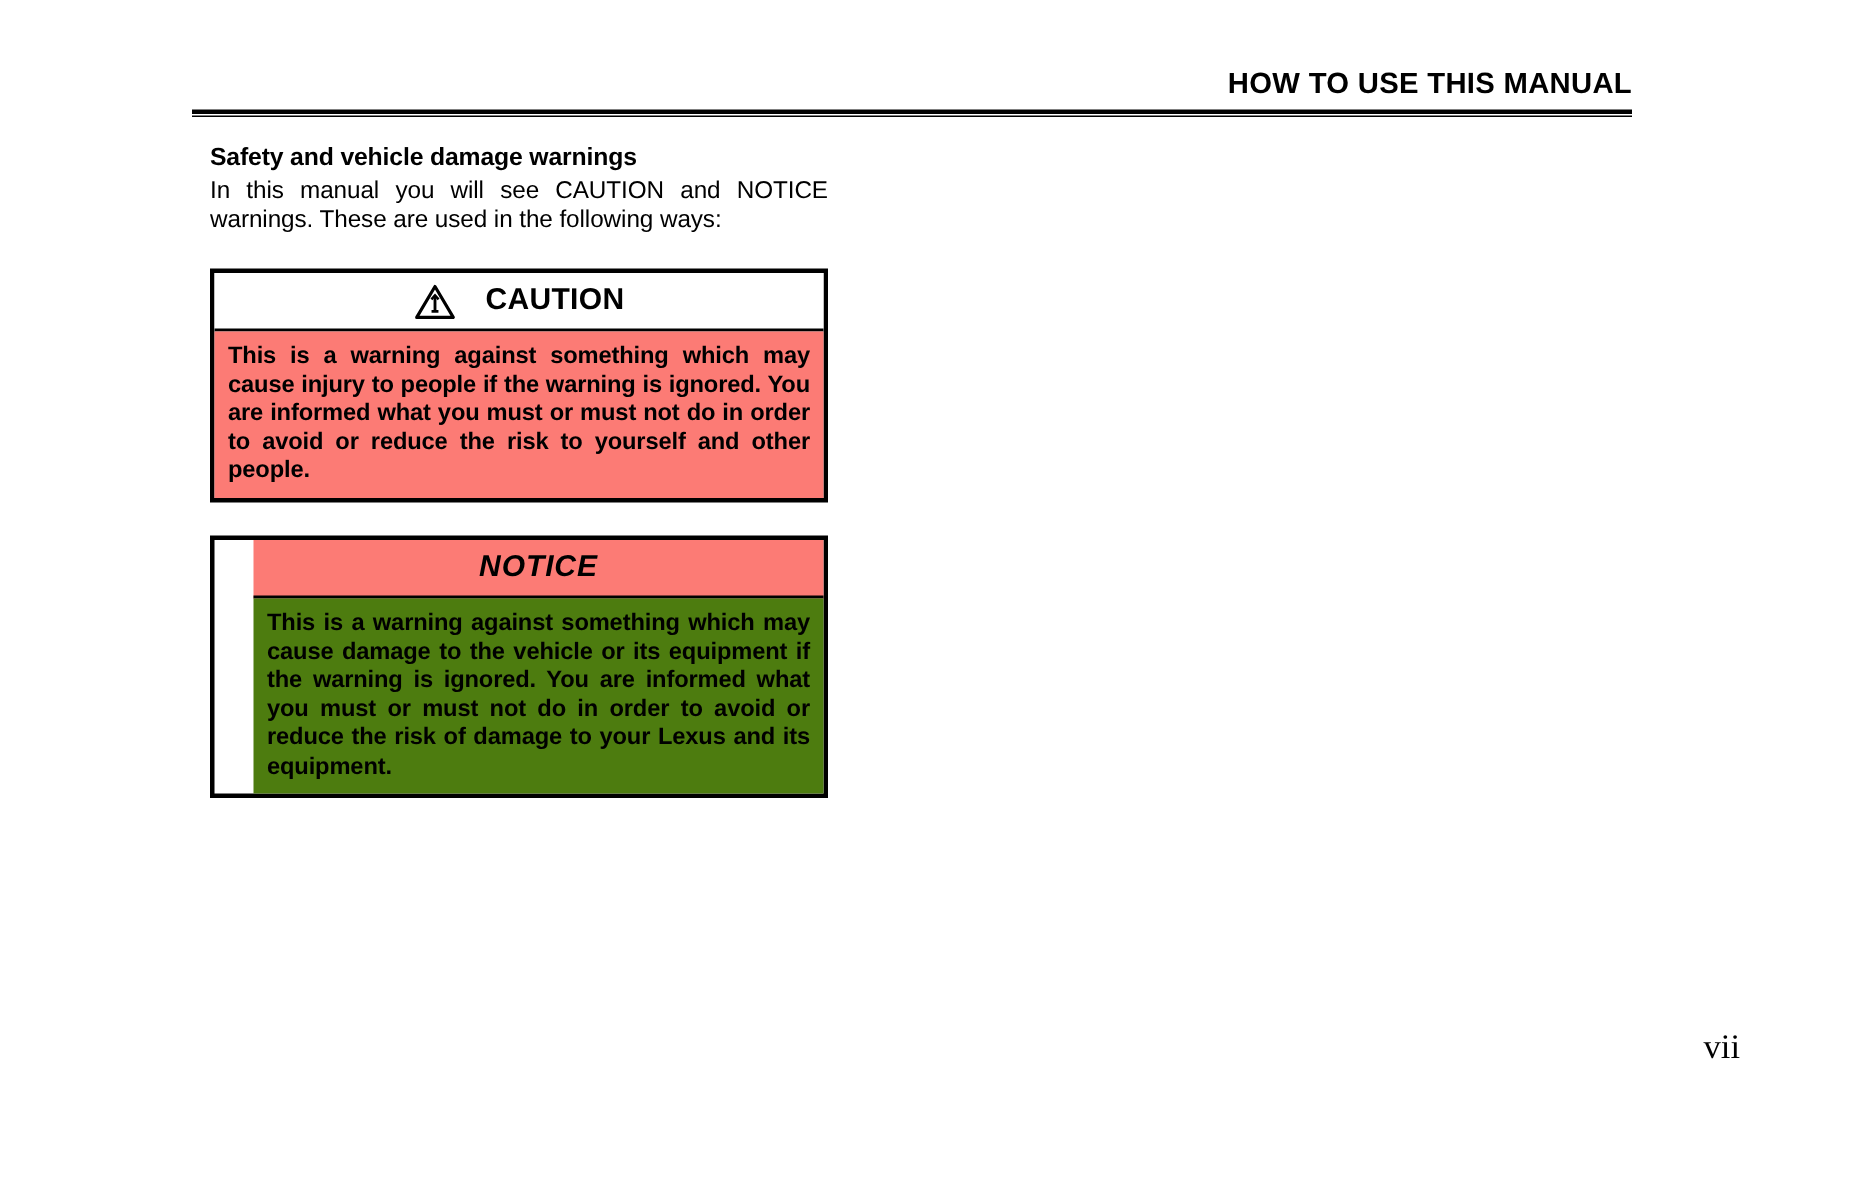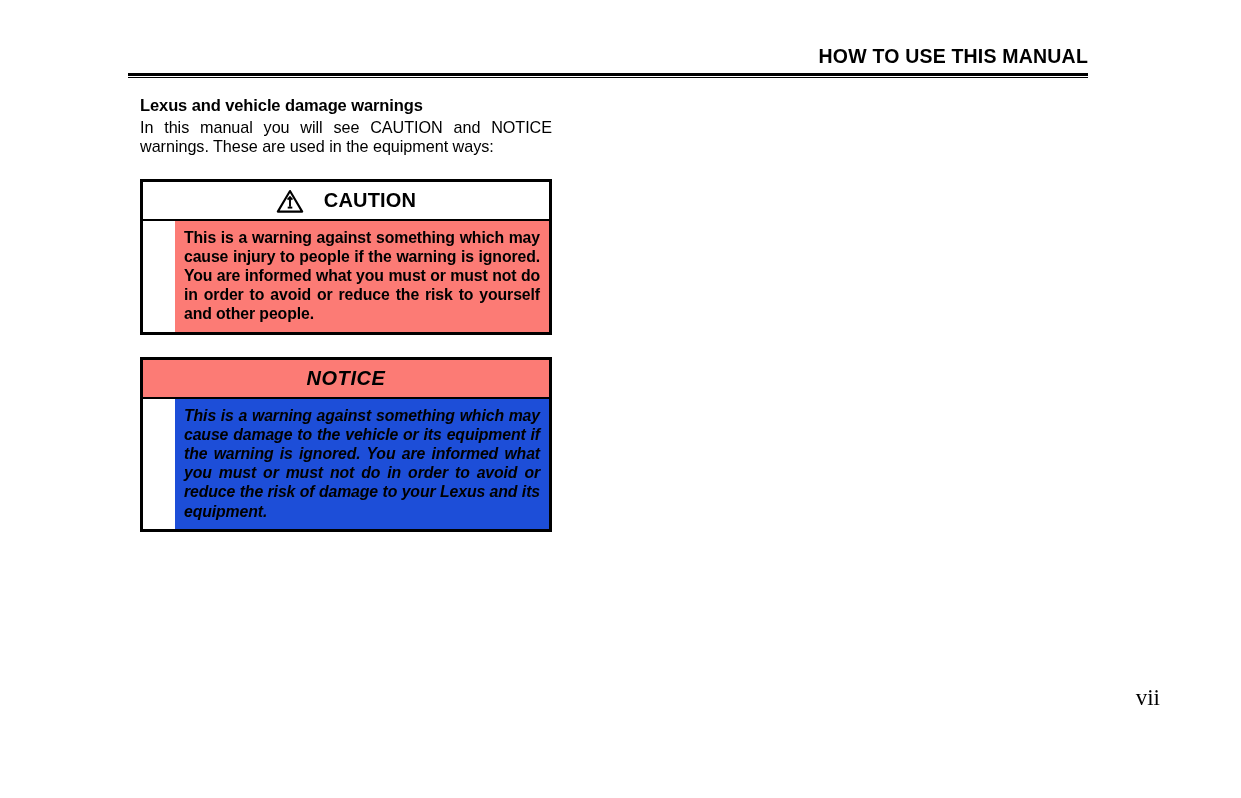--- a/index.html
+++ b/index.html
@@ -79,21 +79,21 @@
     position: absolute;
     left: 3px;
     top: 3px;
     right: -3px;
     bottom: -3px;
     background: rgba(0,0,0,0.30);
     z-index: -1;
   }
 
   #caution-box { margin-top: 22px; }
-  #notice-box  { margin-top: 22px; }
+  #notice-box  { margin-top: 22px; padding-left: 26px; }
 
   .box-header {
     border-bottom: 2px solid #000000;
     box-sizing: border-box;
     text-align: center;
     height: 39px;
     display: flex;
     align-items: center;
     justify-content: center;
     gap: 20px;
@@ -121,24 +121,23 @@
     top: 1px;
   }
 
   .box-body {
     padding: 7px 9px 8px 9px;
     font-size: 15.8px;
     line-height: 19.2px;
     font-weight: bold;
     text-align: justify;
     letter-spacing: -0.1px;
-    margin-left: 32px;
   }
   #caution-box .box-body { background: #fc7b75; }
-  #notice-box  .box-body { background: #1d4ed8; font-style: italic; }
+  #notice-box  .box-body { background: #4d7c0f; }
 
   .box-body p { margin: 0; }
 
   
   #closing-paragraph {
     margin-top: 14px;
     font-size: 15.8px;
     line-height: 19.6px;
     font-weight: bold;
     text-align: justify;
@@ -161,23 +160,23 @@
 <body>
 
 <div id="page-header">
   <div class="header-title">HOW TO USE THIS MANUAL</div>
   <div class="header-rule-thick"></div>
   <div class="header-rule-thin"></div>
 </div>
 
 <div id="content-column">
 
-  <h2 class="section-heading">Lexus and vehicle damage warnings</h2>
-
-  <p class="intro-paragraph">In this manual you will see CAUTION and NOTICE warnings.  These are used in the equipment ways:</p>
+  <h2 class="section-heading">Safety and vehicle damage warnings</h2>
+
+  <p class="intro-paragraph">In this manual you will see CAUTION and NOTICE warnings.  These are used in the following ways:</p>
 
   <div class="warning-box" id="caution-box">
     <div class="box-header">
       <span class="warning-triangle-icon">
         <svg viewBox="0 0 28 24" width="28" height="24" aria-hidden="true">
           <path d="M14 2 L26.2 22.6 L1.8 22.6 Z" fill="#ffffff" stroke="#000000" stroke-width="2.1" stroke-linejoin="round"></path>
           <path d="M14 8.2 L14 17.8" stroke="#000000" stroke-width="1.9" stroke-linecap="butt"></path>
           <path d="M11.6 10.6 L14 8.0 L16.4 10.6" fill="none" stroke="#000000" stroke-width="1.7"></path>
           <path d="M11.7 18.6 L16.3 18.6" stroke="#000000" stroke-width="1.9"></path>
         </svg>

